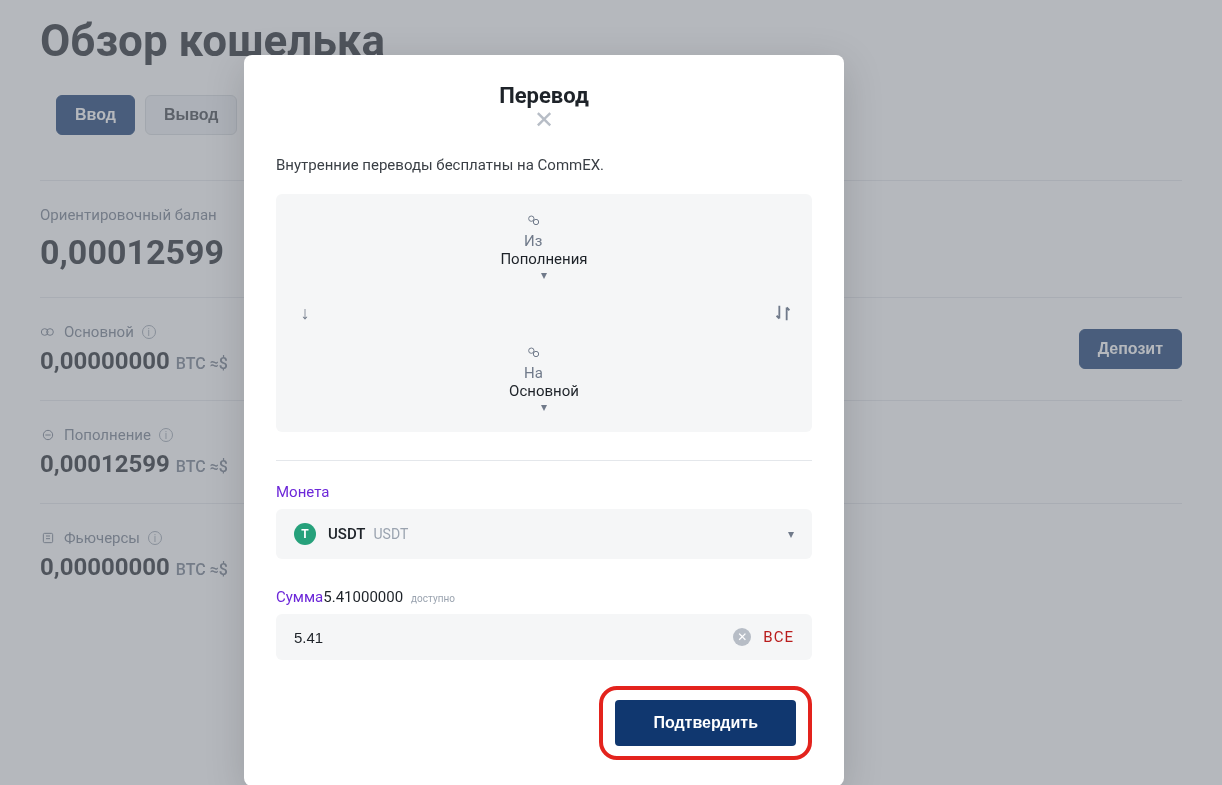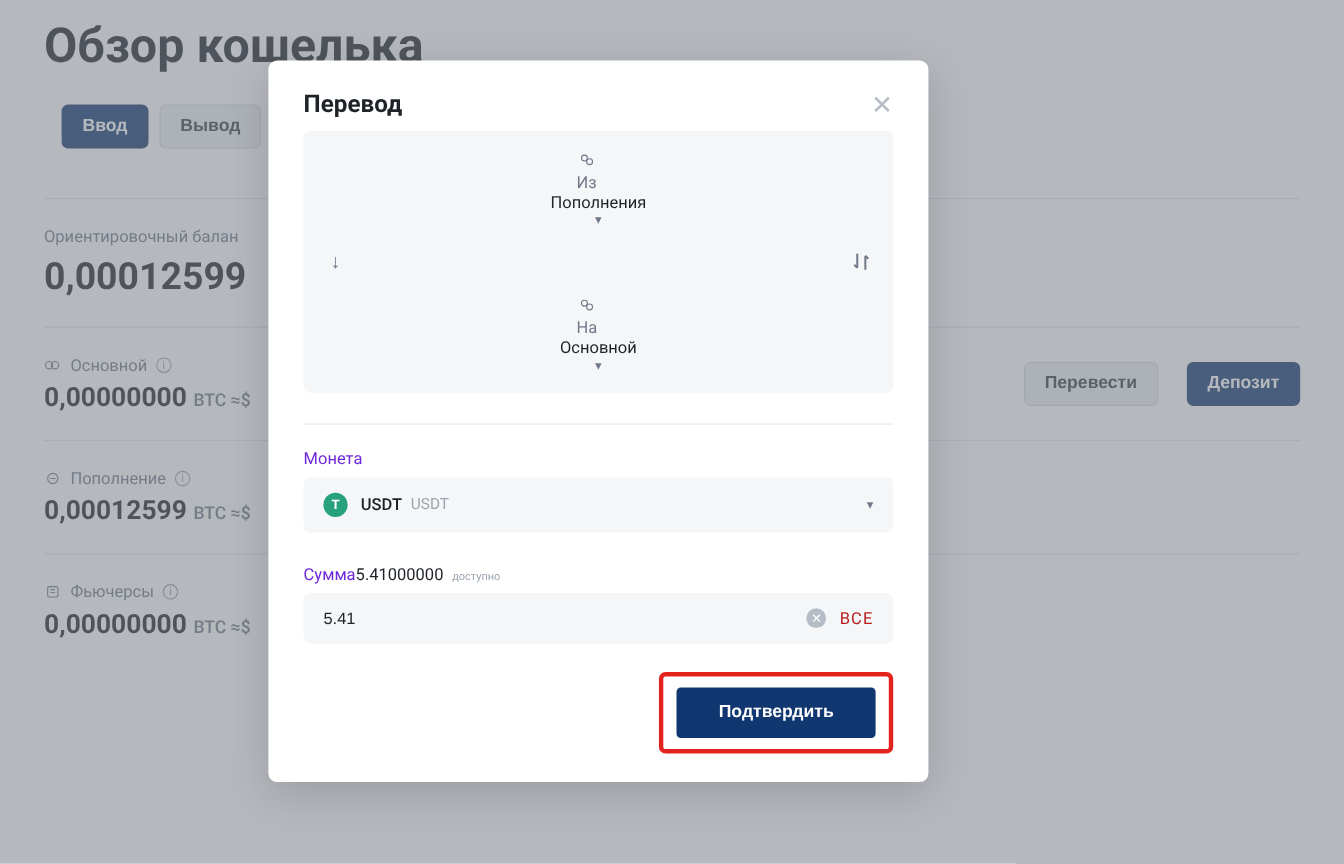--- a/index.html
+++ b/index.html
@@ -116,21 +116,22 @@
     width: 600px;
     background: #fff;
     border-radius: 8px;
     padding: 28px 32px 26px;
     box-shadow: 0 10px 40px rgba(0,0,0,0.15);
   }
   .modal-header {
     display: flex;
     justify-content: space-between;
     align-items: center;
-    margin-bottom: 11px;
+    margin-bottom: 24px;
+    flex-direction: column;
   }
   .modal-title {
     font-size: 22px;
     font-weight: 700;
     color: #1e2329;
   }
   .close-x {
     font-size: 24px;
     color: #b7bdc6;
     cursor: pointer;
@@ -279,21 +280,21 @@
     font-size: 15px;
     color: #b91c1c;
     letter-spacing: 1px;
   }
   .confirm-wrap {
     display: flex;
     justify-content: flex-end;
   }
   .highlight-ring {
     border: 4px solid #e3231d;
-    border-radius: 6px;
+    border-radius: 18px;
     padding: 10px 12px;
   }
   .confirm-btn {
     background: #10376f;
     color: #fff;
     border: none;
     border-radius: 4px;
     padding: 14px 38px;
     font-size: 16px;
     font-weight: 600;
@@ -326,21 +327,20 @@
           </svg>
         <span>Основной</span>
         <span class="info-icon">i</span>
       </div>
       <div class="account-value">
         <span>0,00000000</span>
         <span class="account-value-unit">BTC ≈$</span>
       </div>
     </div>
     <div class="right-btns">
-      <button class="btn">Перевести</button>
       <button class="btn btn-primary">Депозит</button>
     </div>
   </div>
 
   <div class="section">
     <div class="account-meta">
       <svg class="wallet-ic" viewBox="0 0 24 24">
           <circle cx="12" cy="12" r="7"></circle>
           <path d="M8 12h8"></path>
         </svg>
@@ -370,20 +370,21 @@
 </div>
 
 <div class="overlay"></div>
 
 <div class="modal">
   <div class="modal-header">
     <div class="modal-title">Перевод</div>
     <div class="close-x">✕</div>
   </div>
 
+  <div class="modal-desc">Внутренние переводы бесплатны на CommEX.</div>
 
   <div class="transfer-box">
     <div class="transfer-row">
       <span class="transfer-icon">
         <svg class="wallet-ic" viewBox="0 0 24 24">
             <circle cx="8" cy="10" r="4"></circle>
             <circle cx="15" cy="15" r="4"></circle>
           </svg>
       </span>
       <span class="transfer-label">Из</span>

